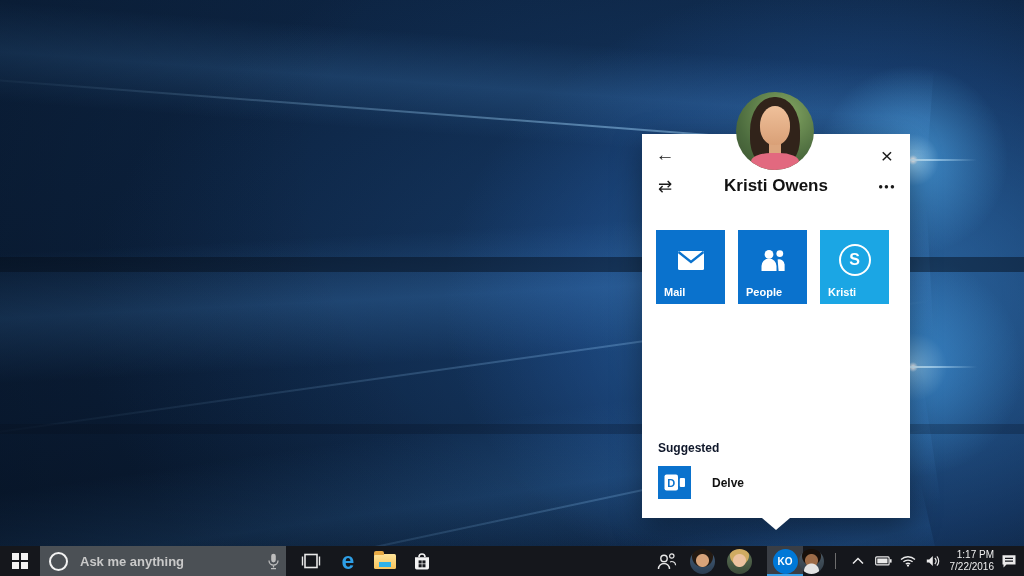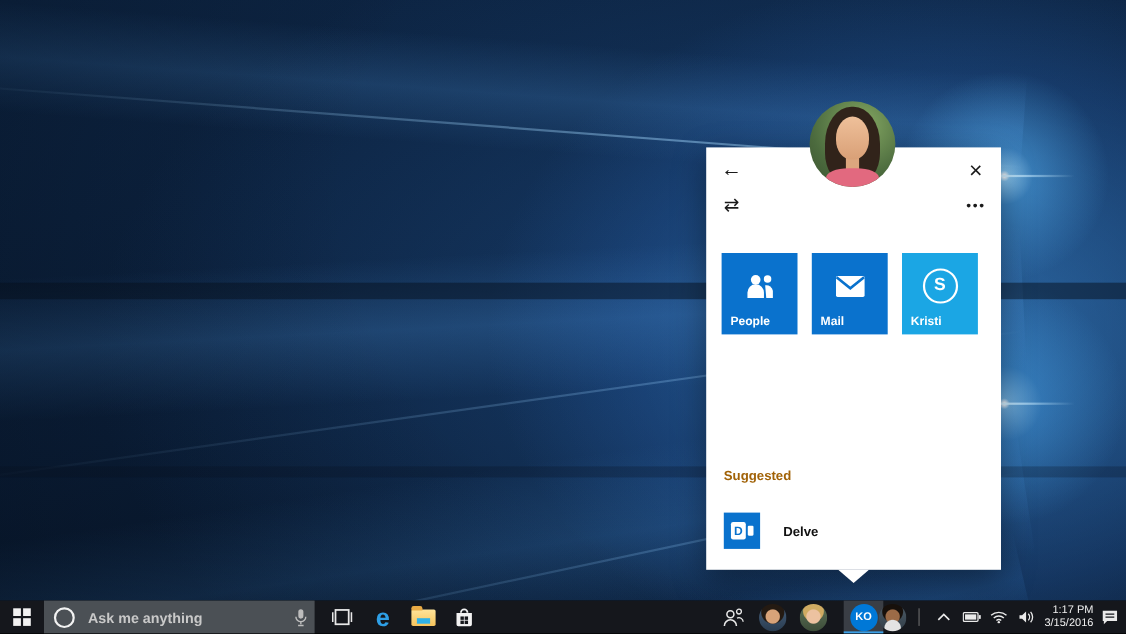--- a/index.html
+++ b/index.html
@@ -52,21 +52,21 @@
 
   .tiles{position:absolute;left:14px;top:96px;display:flex;gap:13px;}
   .tile{position:relative;width:69px;height:74px;color:#fff;cursor:pointer;}
   .tile-blue{background:#0a72cd;}
   .tile-skype{background:#1ba6e4;}
   .tile-icon{position:absolute;left:0;top:10px;width:100%;height:40px;display:flex;align-items:center;justify-content:center;}
   .tile-label{position:absolute;left:8px;bottom:6px;font-size:11px;font-weight:600;}
   .skype-ring{width:28px;height:28px;border:2px solid #fff;border-radius:50%;display:flex;align-items:center;justify-content:center;
     font-size:16px;font-weight:bold;color:#fff;}
 
-  .suggested-heading{position:absolute;left:16px;top:291px;font-size:12px;font-weight:bold;color:#a16207;}
+  .suggested-heading{position:absolute;left:16px;top:307px;font-size:12px;font-weight:bold;color:#0f172a;}
   .suggested-item{position:absolute;left:16px;top:332px;display:flex;align-items:center;cursor:pointer;}
   .delve-icon{width:33px;height:33px;background:#0a72cd;display:flex;align-items:center;justify-content:center;}
   .suggested-item-label{margin-left:21px;font-size:12px;font-weight:bold;color:#111;}
 
   
   .taskbar{position:absolute;left:0;bottom:0;width:1024px;height:30px;background:#15171c;z-index:40;}
   .tb-btn{position:absolute;top:0;height:30px;display:flex;align-items:center;justify-content:center;cursor:pointer;
     background:none;border:none;padding:0;}
   .start-btn{left:0;width:40px;}
   .win-logo{display:grid;grid-template-columns:7px 7px;grid-template-rows:7px 7px;gap:1.5px;}
@@ -112,41 +112,42 @@
     <div class="flare f1"></div>
     <div class="flare f2"></div>
     <div class="vignette"></div>
   </div>
 
   <div class="flyout">
     <button class="icon-btn glyph-back" style="left:8px;top:6px;">←</button>
     <button class="icon-btn glyph-close" style="right:8px;top:6px;">×</button>
     <button class="icon-btn glyph-swap" style="left:8px;top:37px;">⇄</button>
     <button class="icon-btn glyph-more" style="right:8px;top:37px;">●●●</button>
+    <div class="contact-title">Kristi Owens</div>
 
     <div class="tiles">
+      <div class="tile tile-blue">
+        <span class="tile-icon">
+          <svg width="28" height="21" viewBox="0 0 28 21">
+            <rect x="1" y="1" width="26" height="19" rx="1.5" fill="#fff"></rect>
+            <path d="M1.5 2 L14 12 L26.5 2" fill="none" stroke="#0a72cd" stroke-width="2.4"></path>
+          </svg>
+        </span>
+        <span class="tile-label">Mail</span>
+      </div>
       <div class="tile tile-blue">
         <span class="tile-icon">
           <svg width="28" height="23" viewBox="0 0 28 23">
             <circle cx="10" cy="5.4" r="4.4" fill="#fff"></circle>
             <path d="M2.5 22 v-5 a7.5 7.5 0 0 1 15 0 v5 z" fill="#fff"></path>
             <circle cx="20.8" cy="4.6" r="3.4" fill="#fff"></circle>
             <path d="M18.6 10.4 a5.8 5.8 0 0 1 7 5 v6.6 h-6 z" fill="#fff"></path>
           </svg>
         </span>
         <span class="tile-label">People</span>
-      </div>
-      <div class="tile tile-blue">
-        <span class="tile-icon">
-          <svg width="28" height="21" viewBox="0 0 28 21">
-            <rect x="1" y="1" width="26" height="19" rx="1.5" fill="#fff"></rect>
-            <path d="M1.5 2 L14 12 L26.5 2" fill="none" stroke="#0a72cd" stroke-width="2.4"></path>
-          </svg>
-        </span>
-        <span class="tile-label">Mail</span>
       </div>
       <div class="tile tile-skype">
         <span class="tile-icon">
           <span class="skype-ring">
               <span>S</span>
             </span>
         </span>
         <span class="tile-label">Kristi</span>
       </div>
     </div>
@@ -272,21 +273,21 @@
     <button class="tb-btn" style="left:921px;width:24px;">
       <svg width="14" height="12" viewBox="0 0 14 12">
         <path d="M0.8 4.4 h2.4 L6.8 1 v10 L3.2 7.6 H0.8 z" fill="#eaeaea"></path>
         <path d="M8.8 3 a4.4 4.4 0 0 1 0 6" fill="none" stroke="#eaeaea" stroke-width="1.2"></path>
         <path d="M10.9 1.3 a7 7 0 0 1 0 9.4" fill="none" stroke="#eaeaea" stroke-width="1.2"></path>
       </svg>
     </button>
 
     <div class="clock">
       <span>1:17 PM</span>
-      <span>3/15/2016</span>
+      <span>7/22/2016</span>
     </div>
 
     <button class="tb-btn" style="left:996px;width:26px;">
       <svg width="16" height="15" viewBox="0 0 16 15">
         <path d="M1.5 1.2 h13 v9.4 h-9 l-3 3 v-3 h-1 z" fill="#eaeaea"></path>
         <path d="M4 4.3 h8 M4 7.1 h8" stroke="#15171c" stroke-width="1.2"></path>
       </svg>
     </button>
   </div>
 </div>

